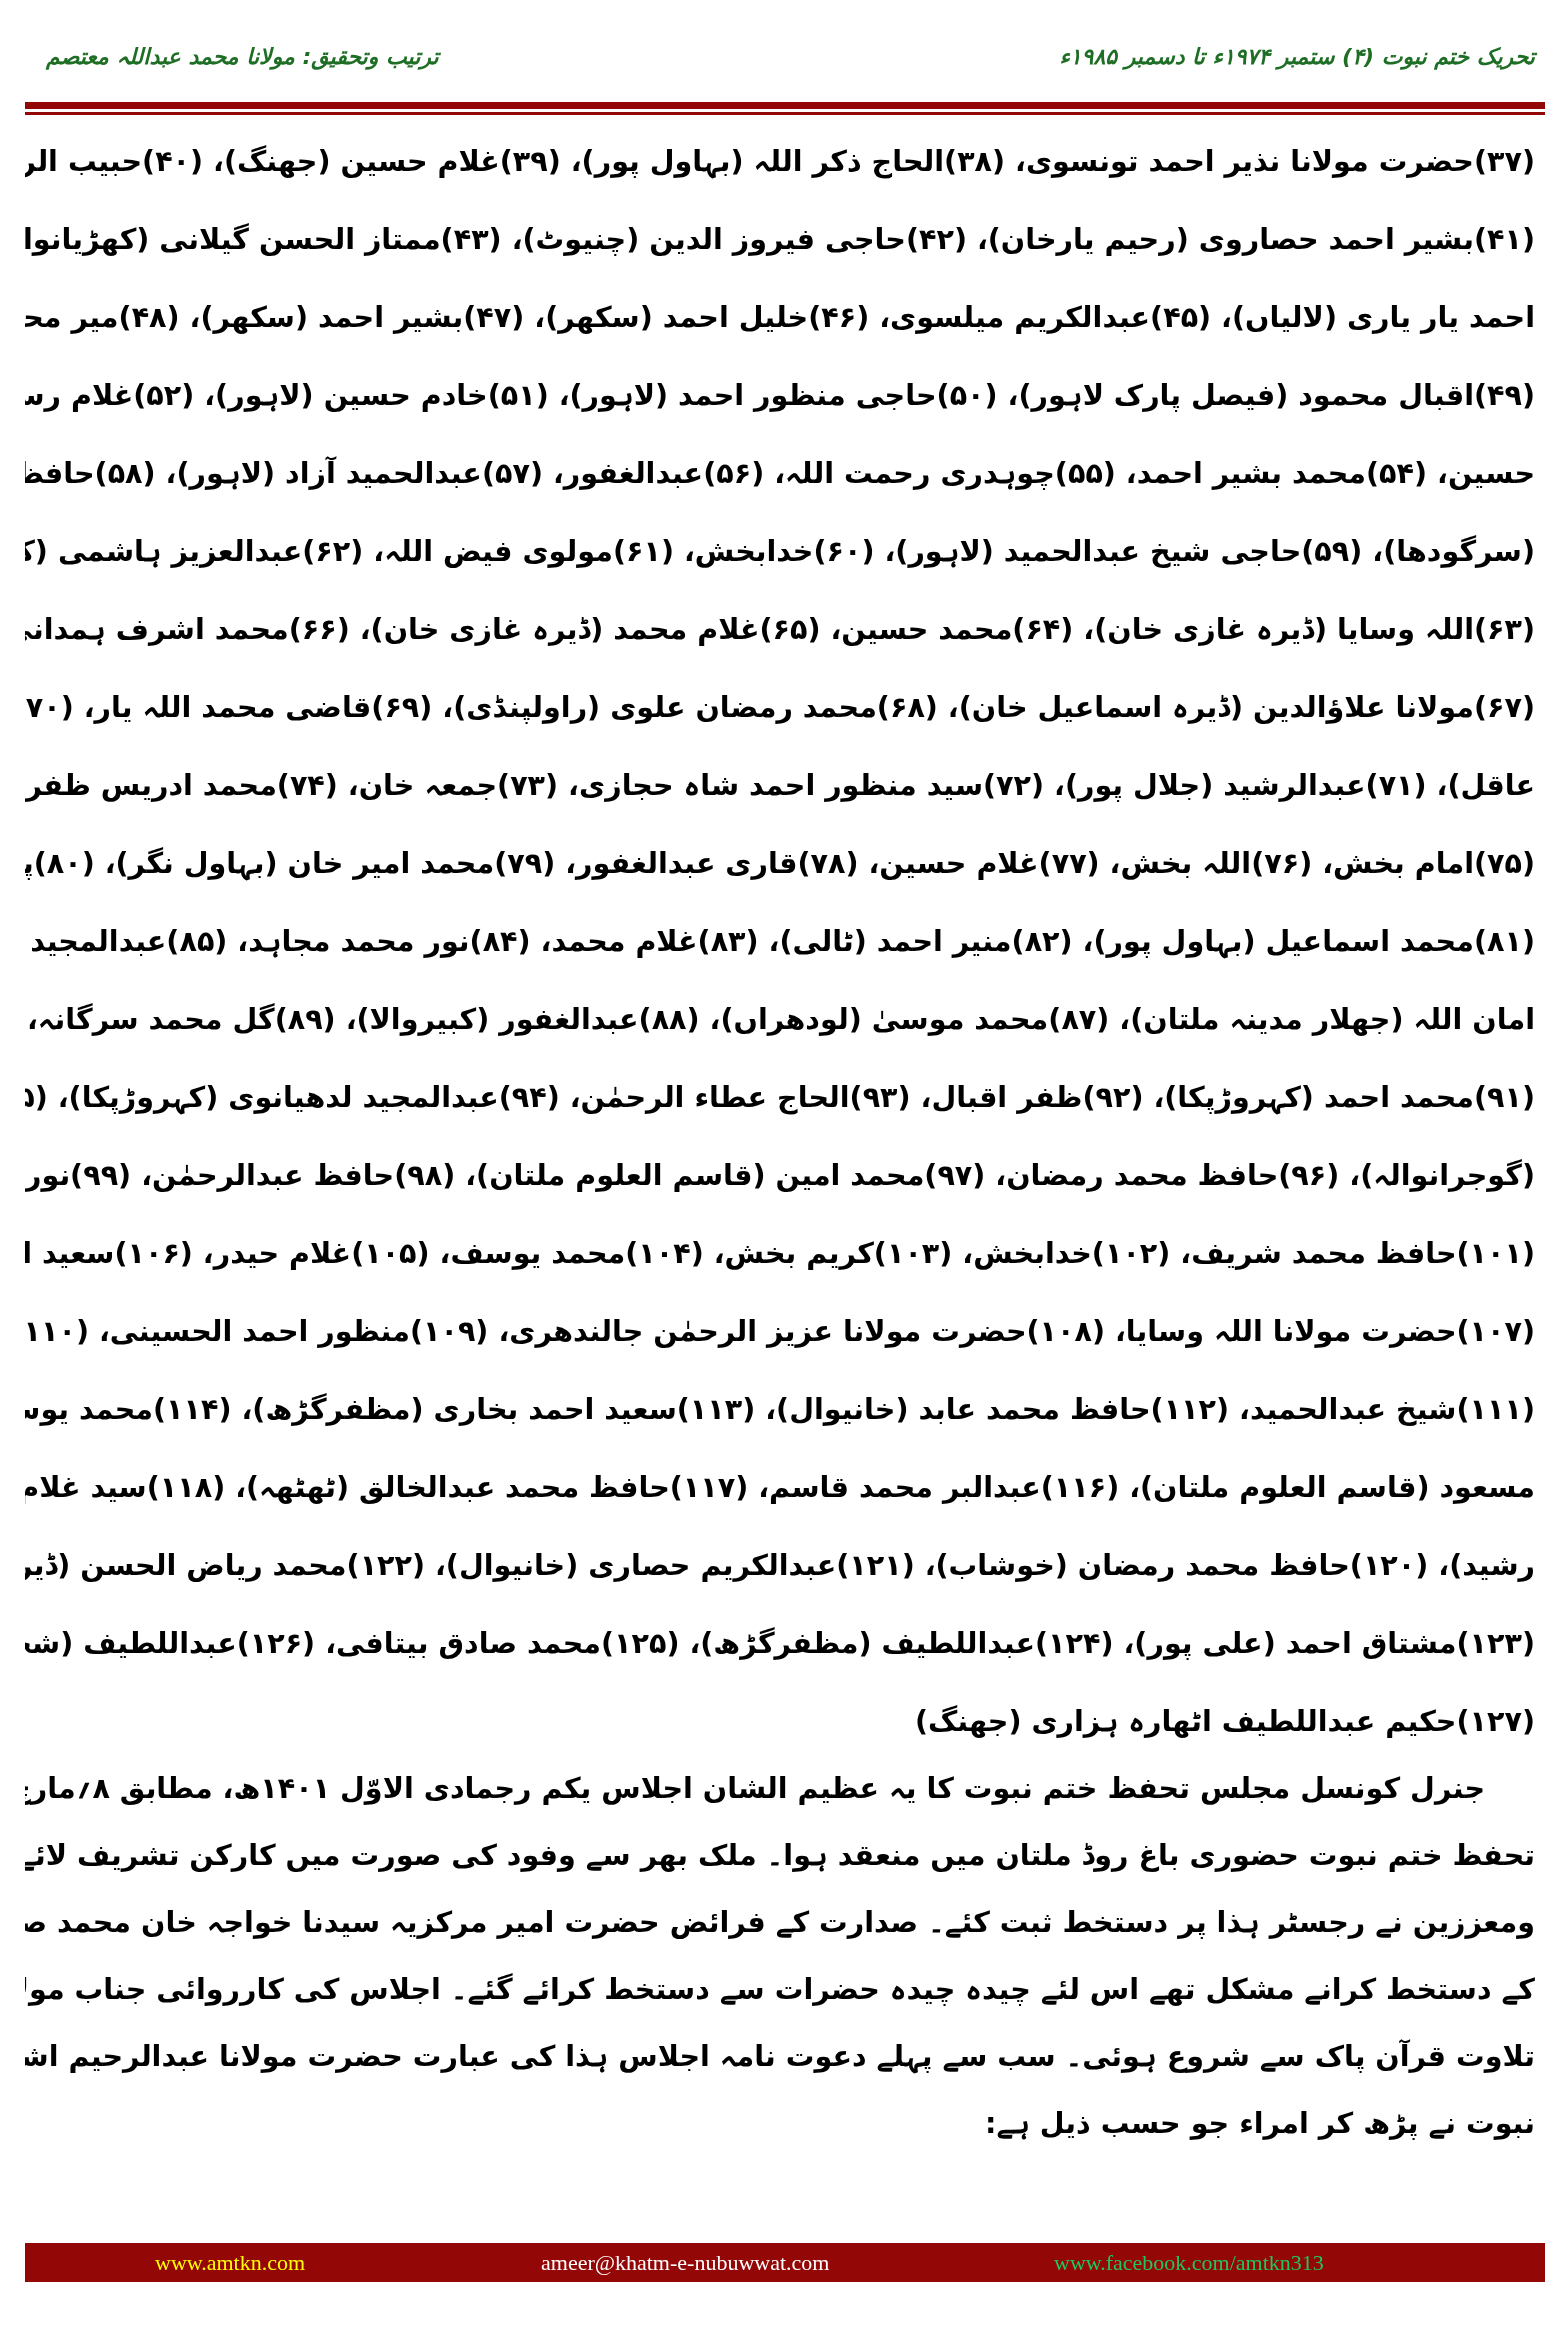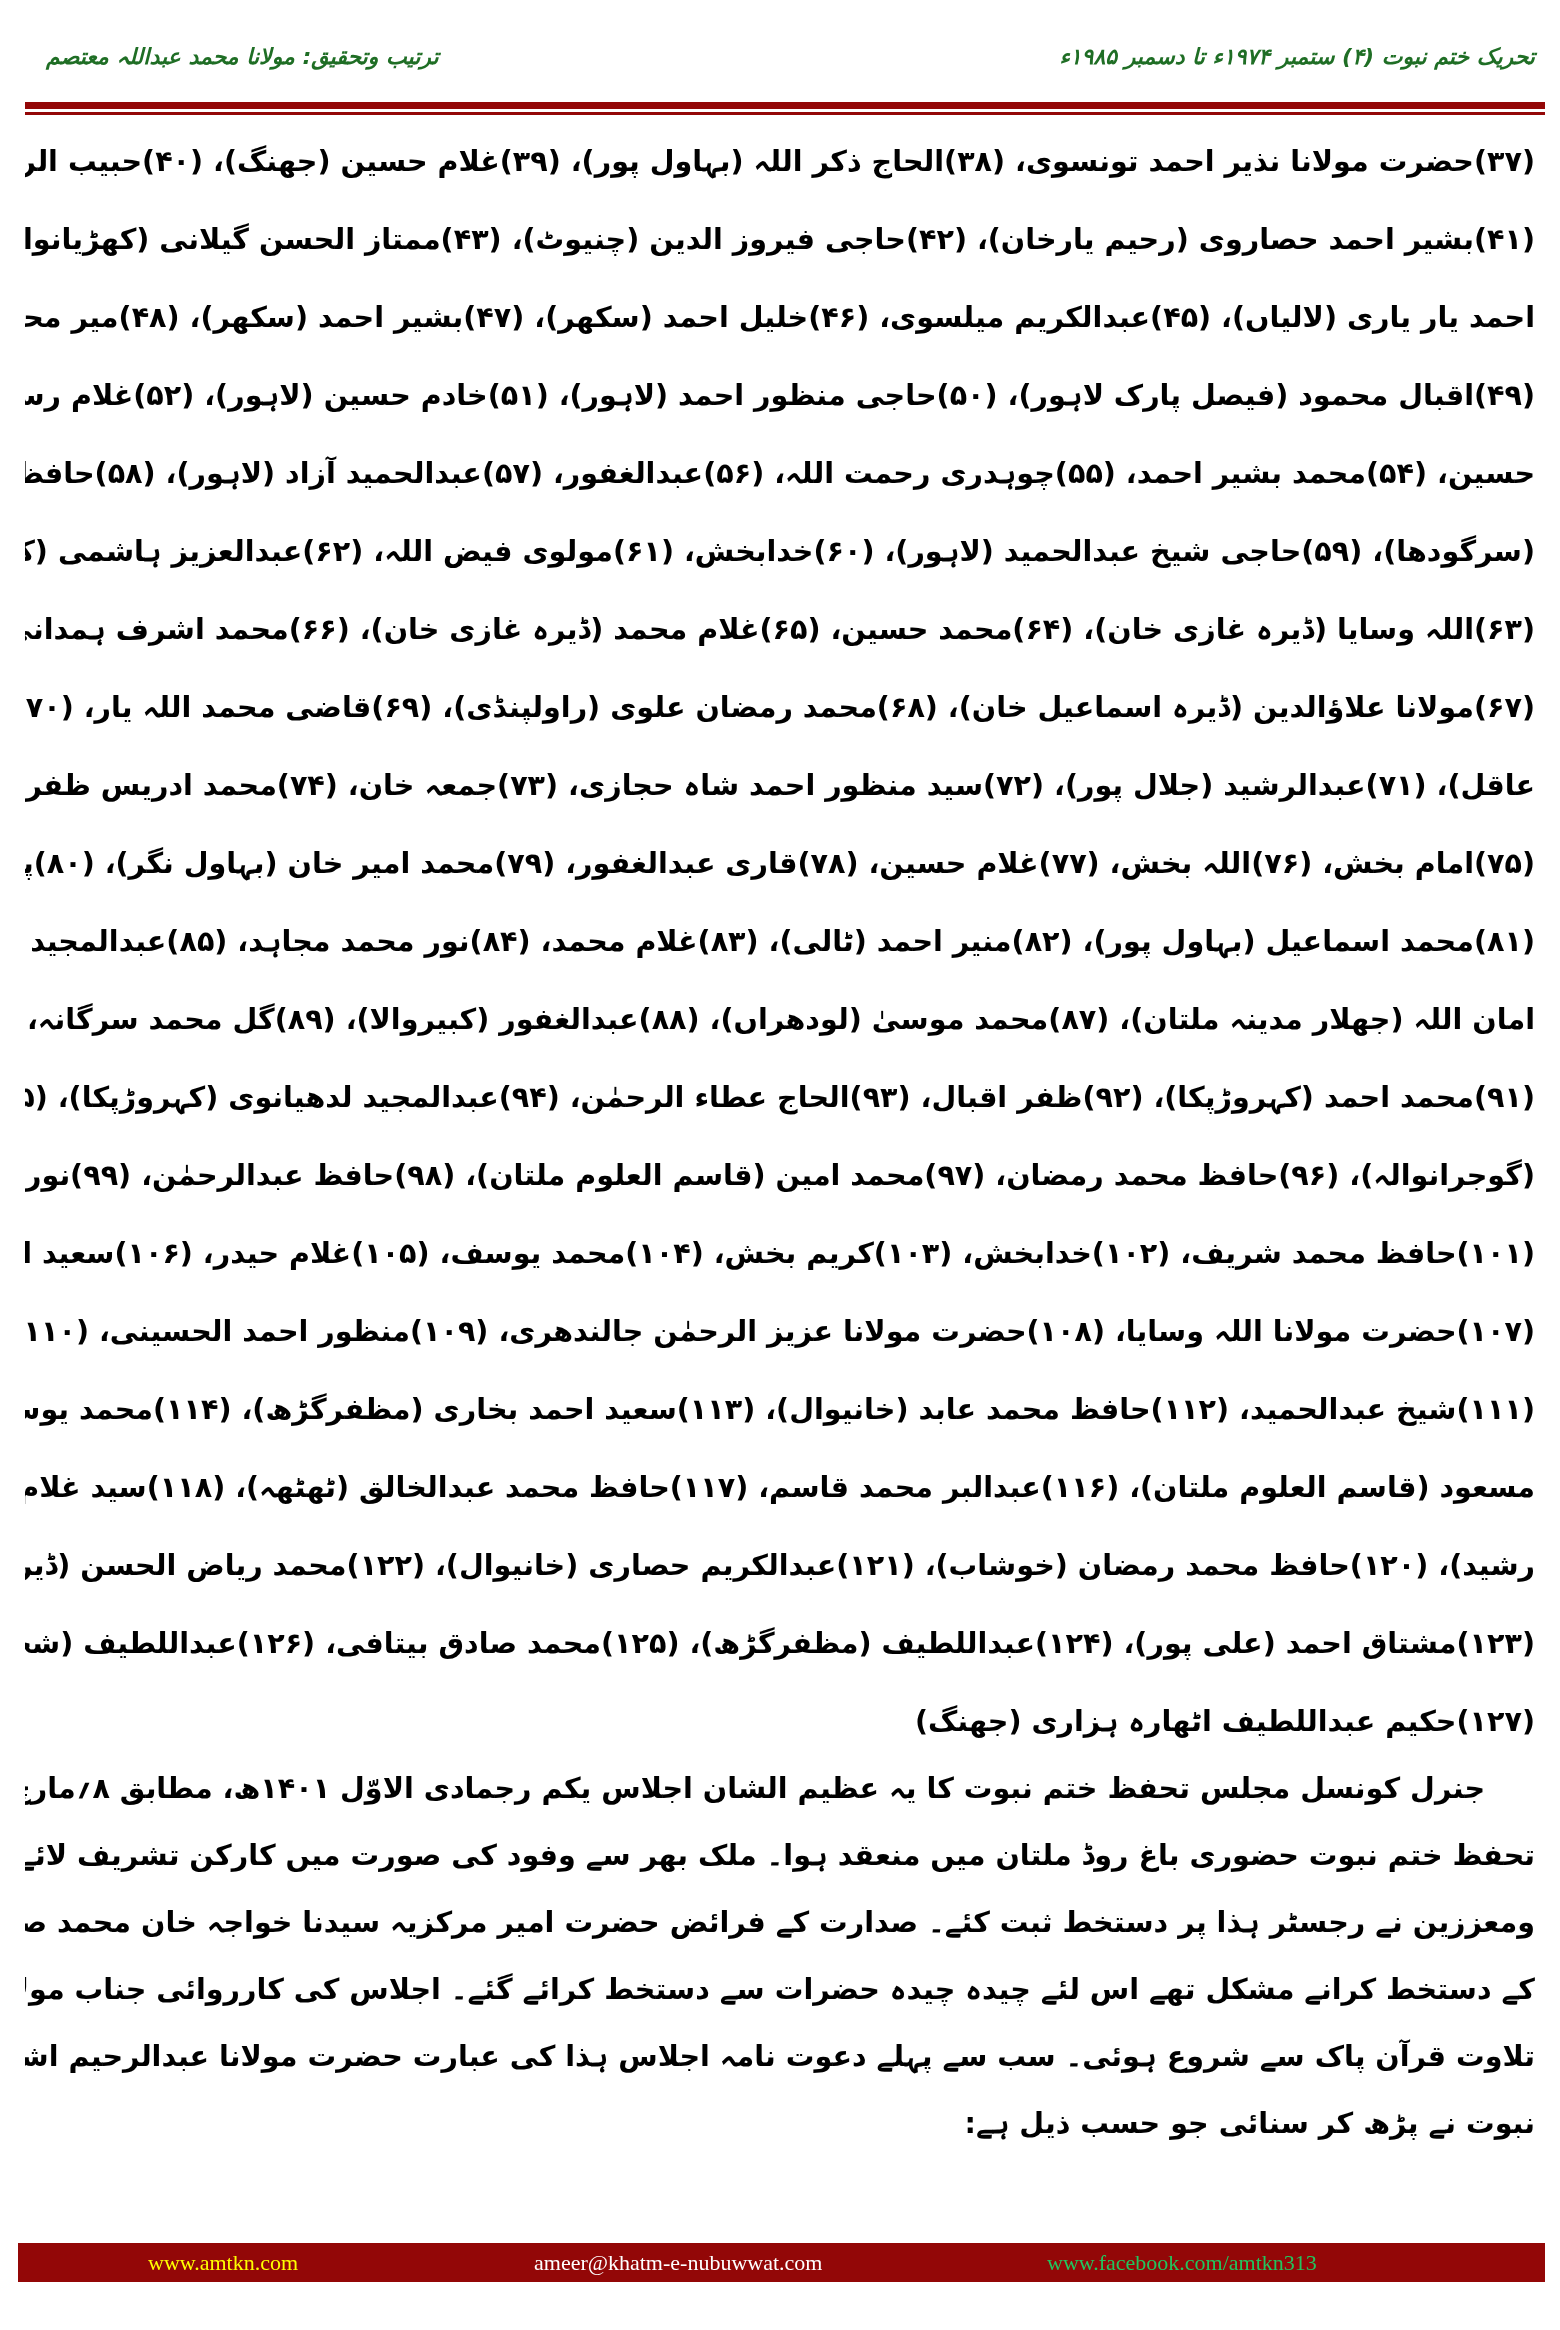--- a/index.html
+++ b/index.html
@@ -21,21 +21,21 @@
     font-family: "DejaVu Sans", sans-serif; font-weight: bold; color: #000;
     direction: rtl; text-align: justify; }
   .line { display: block; height: 78px; line-height: 78px; font-size: 28.6px;
     white-space: nowrap; overflow: hidden; text-align: justify; text-align-last: justify; }
   .line.last { text-align-last: right; }
   .para { position: absolute; left: 25px; right: 25px; top: 1755px;
     font-family: "DejaVu Sans", sans-serif; font-weight: bold; color: #000; direction: rtl; }
   .para .line { height: 67px; line-height: 67px; }
   .para .line.first { padding-right: 50px; }
 
-  .footer { position: absolute; left: 18px; right: 15px; top: 2243px; height: 39px; background: #930707;
+  .footer { position: absolute; left: 25px; right: 15px; top: 2243px; height: 39px; background: #930707;
     font-family: "Liberation Serif", serif; font-size: 22px; }
   .footer span { position: absolute; top: 0; line-height: 39px; white-space: nowrap; }
   .f-left { left: 130px; color: #ffff00; }
   .f-mid { left: 516px; color: #ffffff; }
   .f-right { left: 1029px; color: #22c55e; }
 </style>
 </head>
 <body>
 
 <div class="page">
@@ -69,21 +69,21 @@
     <span class="line">(۱۲۳)مشتاق احمد (علی پور)، (۱۲۴)عبداللطیف (مظفرگڑھ)، (۱۲۵)محمد صادق بیتافی، (۱۲۶)عبداللطیف (شجاع آباد)،</span>
     <span class="line last">(۱۲۷)حکیم عبداللطیف اٹھارہ ہزاری (جھنگ)</span>
   </div>
 
   <div class="para">
     <span class="line first">جنرل کونسل مجلس تحفظ ختم نبوت کا یہ عظیم الشان اجلاس یکم رجمادی الاوّل ۱۴۰۱ھ، مطابق ۸؍مارچ ۱۹۸۱ء بوقت ۹؍بجے صبح دفتر</span>
     <span class="line">تحفظ ختم نبوت حضوری باغ روڈ ملتان میں منعقد ہوا۔ ملک بھر سے وفود کی صورت میں کارکن تشریف لائے۔ جن میں سے وفود کے امراء</span>
     <span class="line">ومعززین نے رجسٹر ہذا پر دستخط ثبت کئے۔ صدارت کے فرائض حضرت امیر مرکزیہ سیدنا خواجہ خان محمد صاحب نے ادا فرمائے۔ تمام شرکاء</span>
     <span class="line">کے دستخط کرانے مشکل تھے اس لئے چیدہ چیدہ حضرات سے دستخط کرائے گئے۔ اجلاس کی کارروائی جناب مولانا حافظ قاری شبیر احمد کی</span>
     <span class="line">تلاوت قرآن پاک سے شروع ہوئی۔ سب سے پہلے دعوت نامہ اجلاس ہذا کی عبارت حضرت مولانا عبدالرحیم اشعر ناظم اعلیٰ مجلس تحفظ ختم</span>
-    <span class="line last">نبوت نے پڑھ کر سنائی جو حسب ذیل ہے:</span>
+    <span class="line last">نبوت نے پڑھ کر امراء جو حسب ذیل ہے:</span>
   </div>
 
   <div class="footer">
     <span class="f-left">www.amtkn.com</span>
     <span class="f-mid">ameer@khatm-e-nubuwwat.com</span>
     <span class="f-right">www.facebook.com/amtkn313</span>
   </div>
 
 </div>
 

